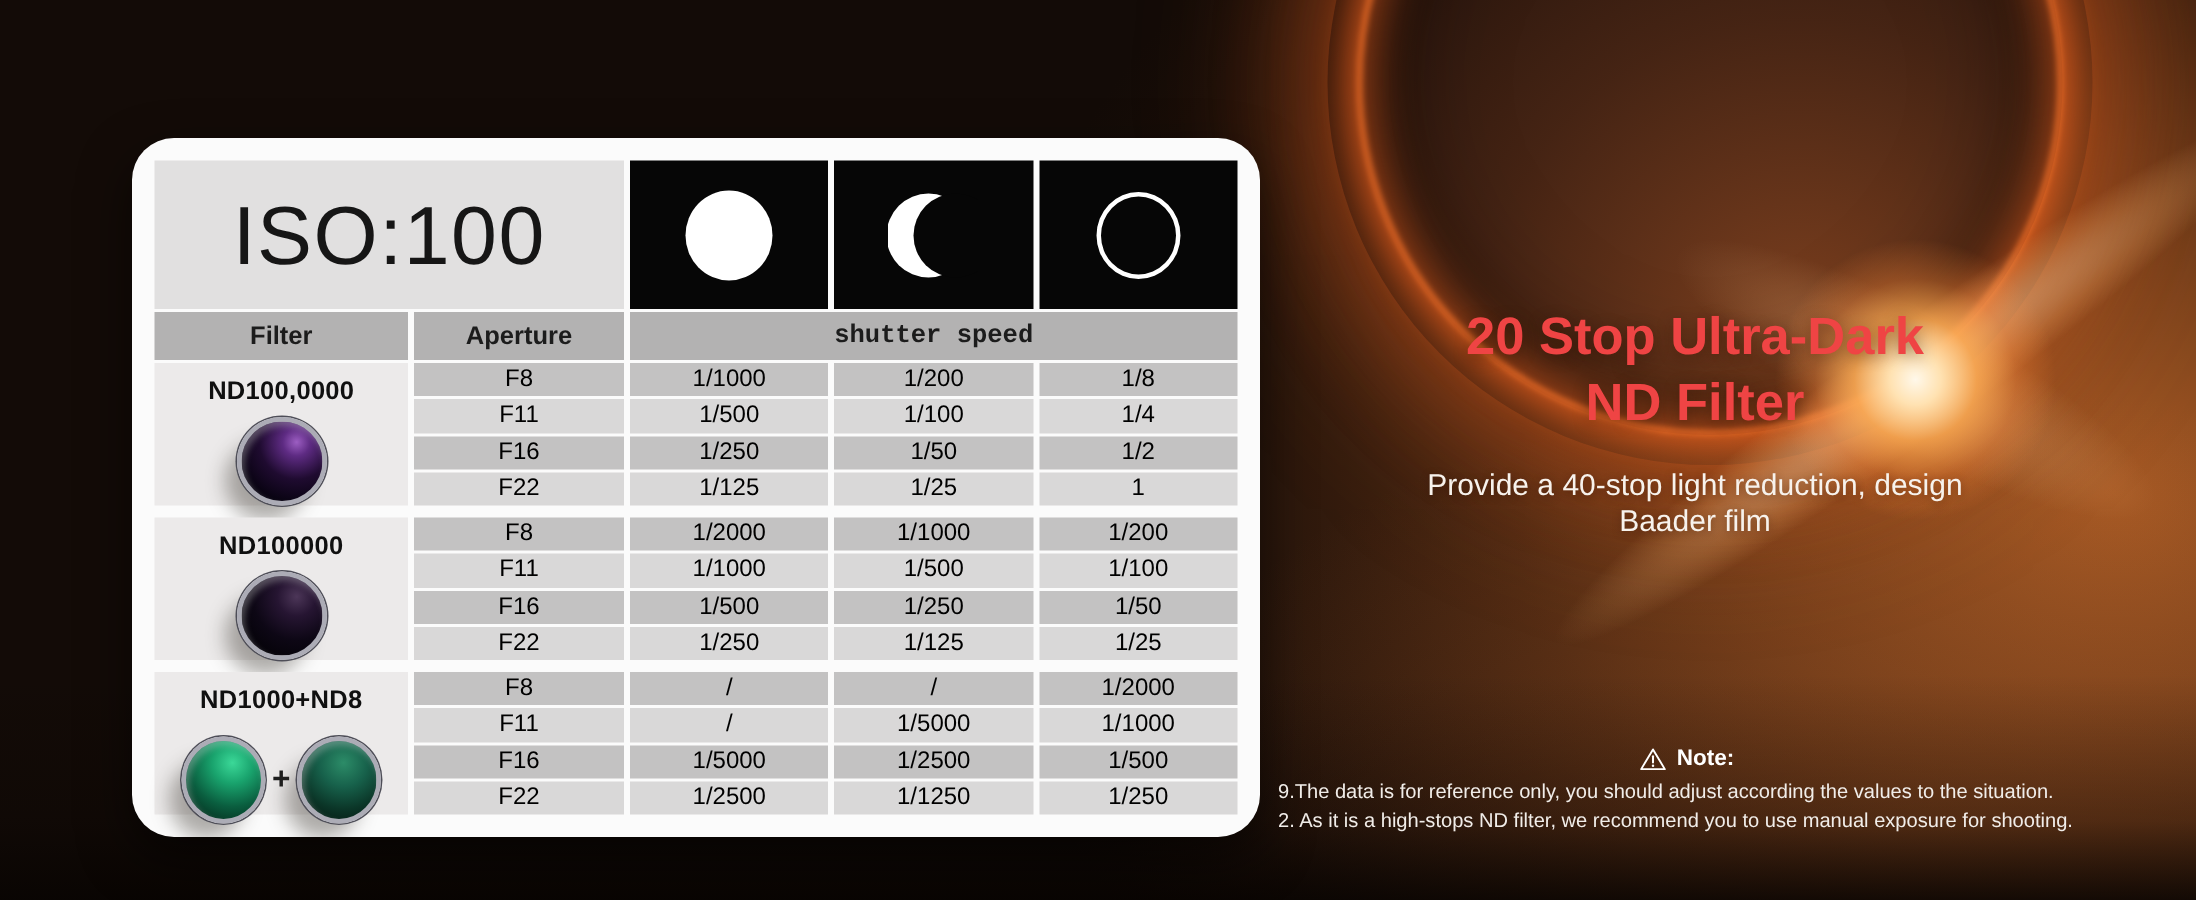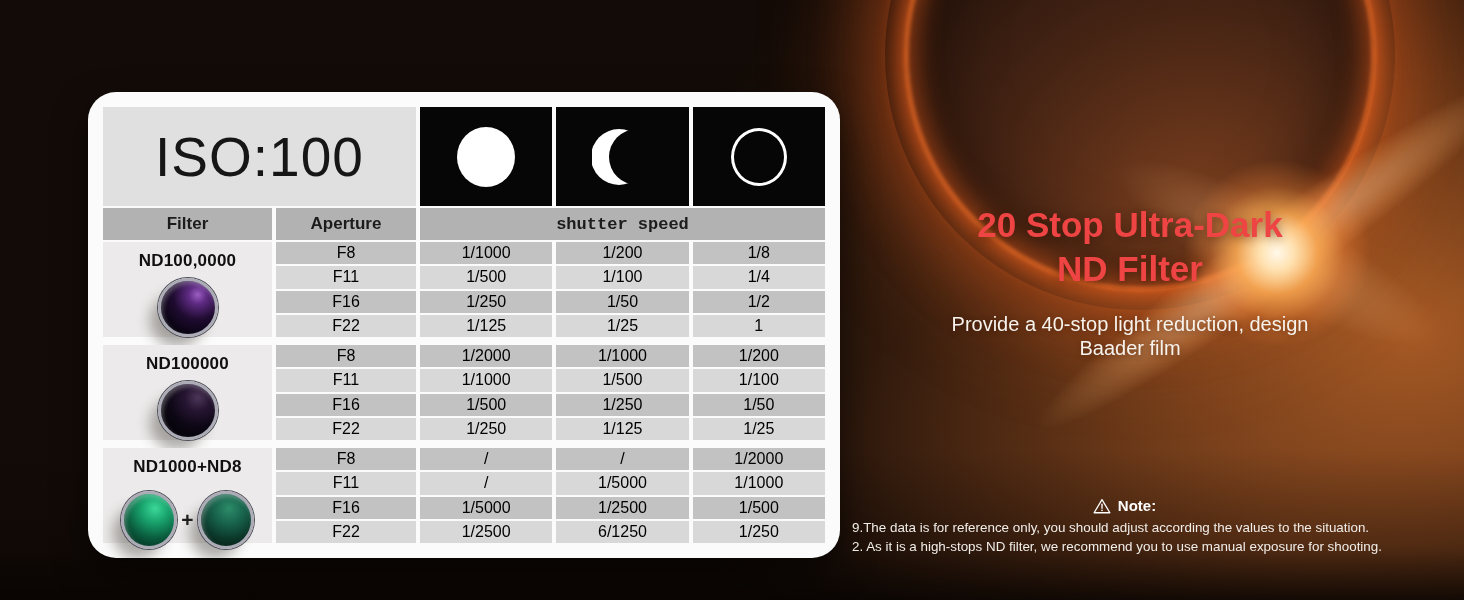--- a/index.html
+++ b/index.html
@@ -237,21 +237,21 @@
   <div class="cell l" style="grid-area:14/2">F11</div>
   <div class="cell l" style="grid-area:14/3">/</div>
   <div class="cell l" style="grid-area:14/4">1/5000</div>
   <div class="cell l" style="grid-area:14/5">1/1000</div>
   <div class="cell d" style="grid-area:15/2">F16</div>
   <div class="cell d" style="grid-area:15/3">1/5000</div>
   <div class="cell d" style="grid-area:15/4">1/2500</div>
   <div class="cell d" style="grid-area:15/5">1/500</div>
   <div class="cell l" style="grid-area:16/2">F22</div>
   <div class="cell l" style="grid-area:16/3">1/2500</div>
-  <div class="cell l" style="grid-area:16/4">6/1250</div>
+  <div class="cell l" style="grid-area:16/4">1/1250</div>
   <div class="cell l" style="grid-area:16/5">1/250</div>
 </div>
 
 <div class="headline">
   <div>20 Stop Ultra-Dark</div>
   <div>ND Filter</div>
 </div>
 
 <div class="description">
   <div>Provide a 40-stop light reduction, design</div>

